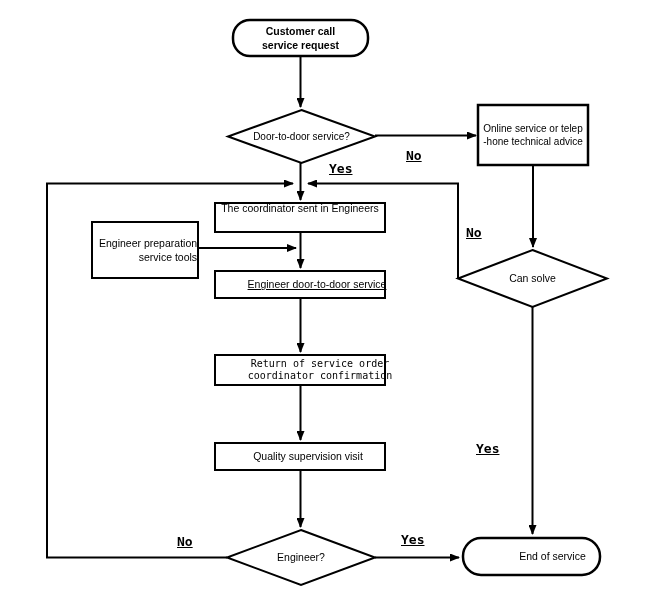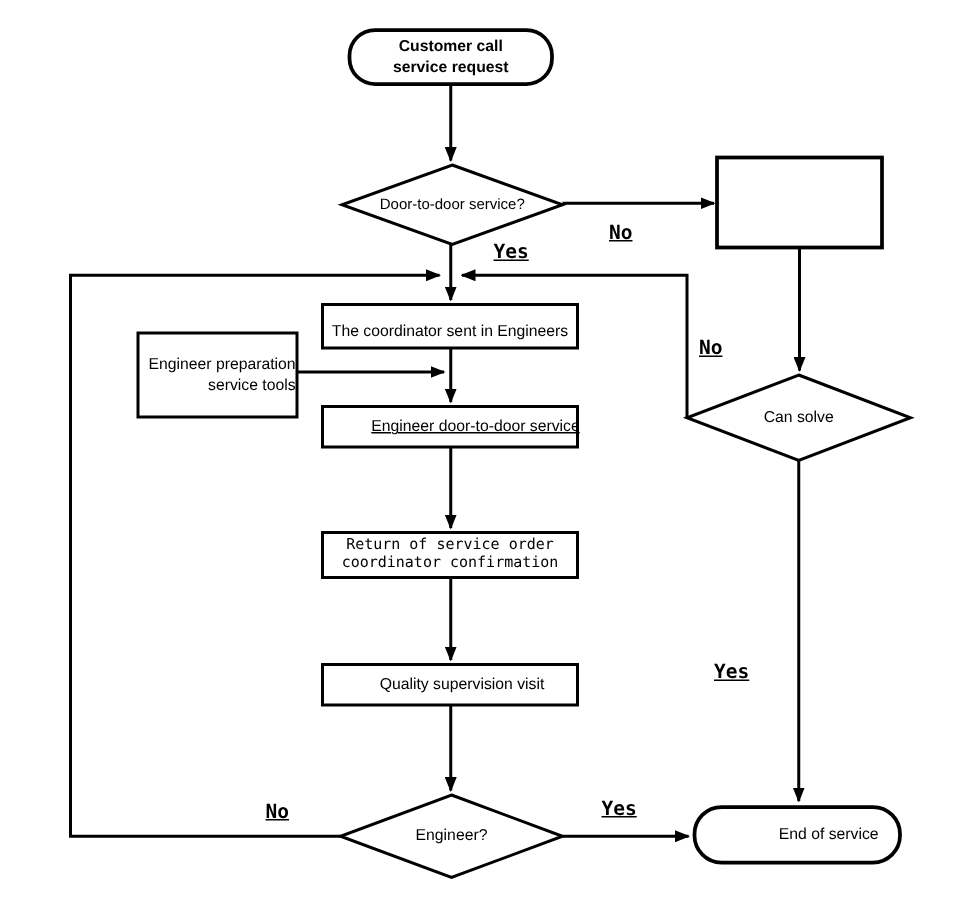--- a/index.html
+++ b/index.html
@@ -35,20 +35,21 @@
     pointer-events: none;
   }
   .node-label.small {
     font-size: 10px;
     line-height: 1.3;
   }
   .node-label.mono {
     font-family: "DejaVu Sans Mono", monospace;
     font-size: 10px;
     line-height: 1.25;
+    margin-left: 20px;
   }
   .node-label.left-align {
     justify-content: flex-start;
     text-align: right;
     padding-left: 7px;
   }
   .edge-label {
     position: absolute;
     font-family: "DejaVu Sans Mono", monospace;
     font-size: 13px;
@@ -99,22 +100,24 @@
       <polygon points="532.5,250 607,278.5 532.5,307 458,278.5" stroke-width="2"></polygon>
       <rect x="463" y="538" width="137" height="37" rx="18" ry="18" stroke-width="2.5"></rect>
     </g>
   </svg>
 
   <div class="node-label" style="left:233px; top:20px; width:135px; height:36px;font-weight:bold;">Customer call
 service request</div>
 
   <div class="node-label small" style="left:228px; top:110px; width:147px; height:53px;">Door-to-door service?</div>
 
+  <div class="node-label small" style="left:478px; top:105px; width:110px; height:60px;">Online service or telep
+-hone technical advice</div>
 
-  <div class="node-label" style="left:215px; top:207px; width:170px; height:29px;">The coordinator sent in Engineers</div>
+  <div class="node-label" style="left:215px; top:194px; width:170px; height:29px;">The coordinator sent in Engineers</div>
 
   <div class="node-label left-align" style="left:92px; top:222px; width:99px; height:56px;">Engineer preparation
 service tools</div>
 
   <div class="node-label" style="left:215px; top:271px; width:204px; height:27px;text-decoration:underline;">Engineer door-to-door service</div>
 
   <div class="node-label mono" style="left:215px; top:355px; width:170px; height:30px;">Return of service order
 coordinator confirmation</div>
 
   <div class="node-label" style="left:215px; top:443px; width:186px; height:27px;">Quality supervision visit</div>

